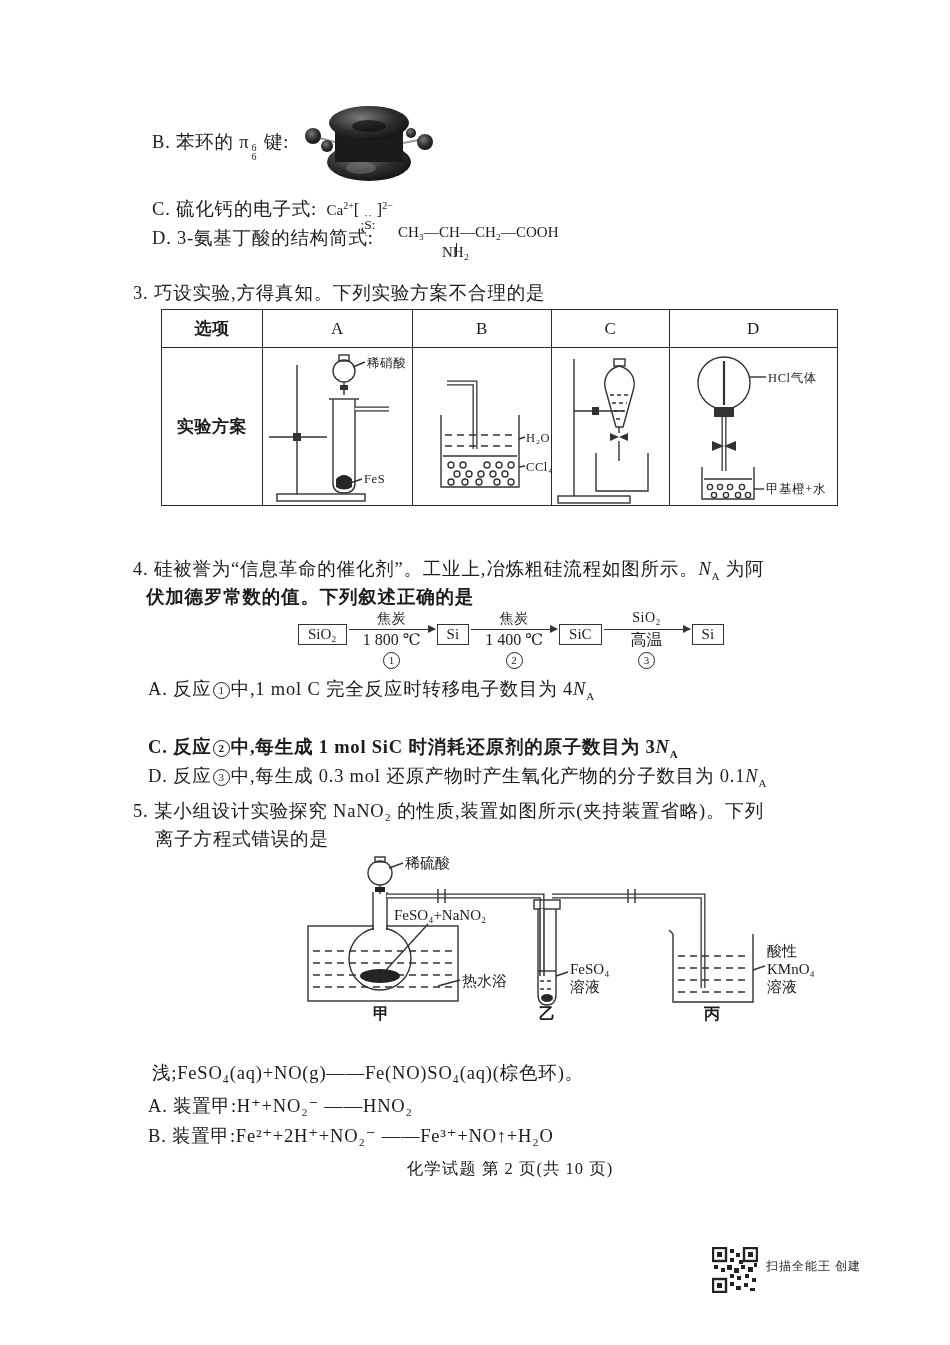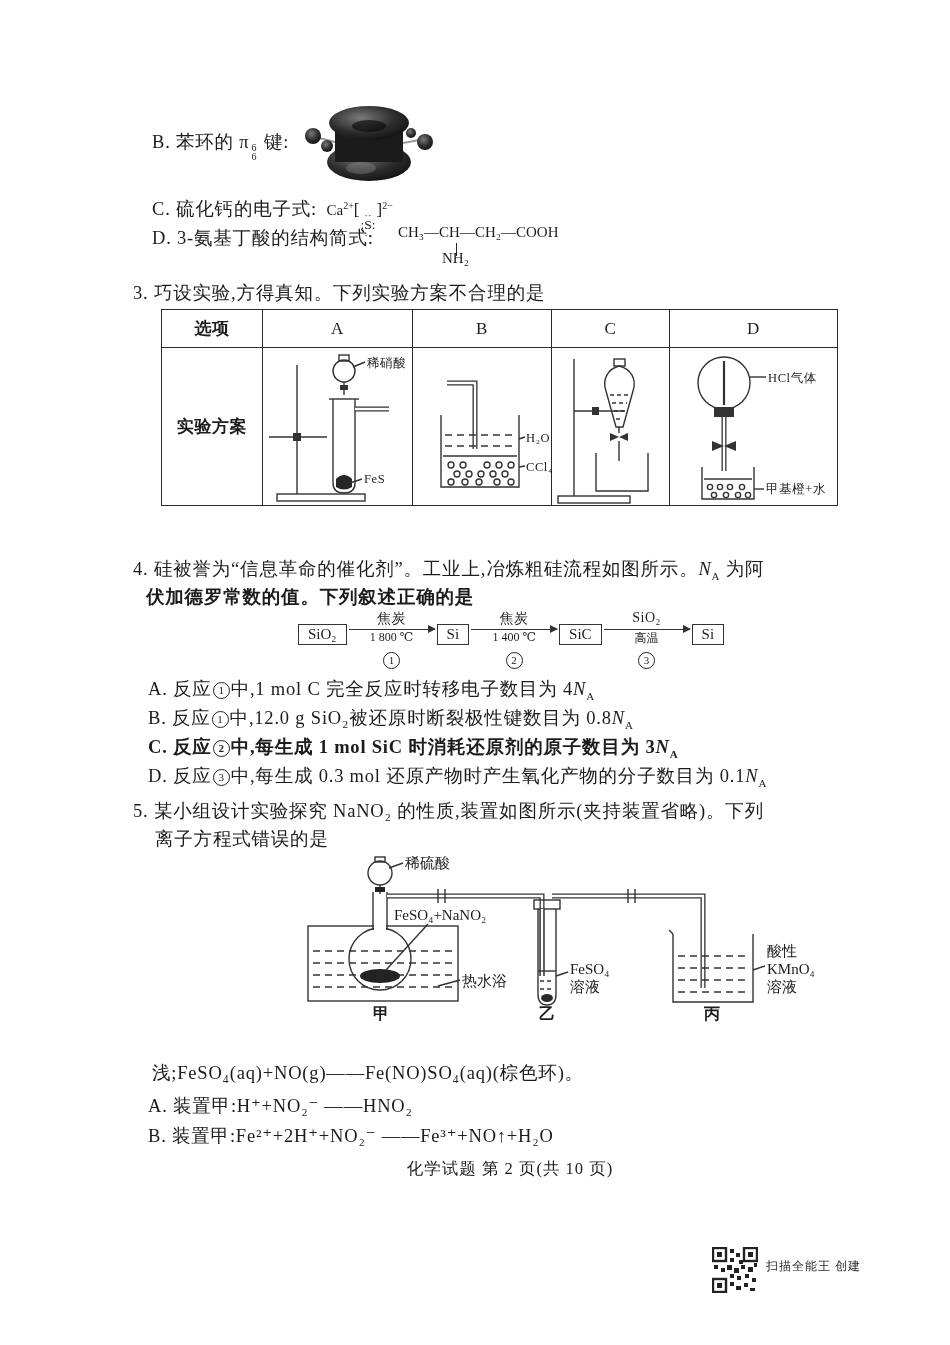--- a/index.html
+++ b/index.html
@@ -40,21 +40,21 @@
   svg text.s15{font-size:15px;}
   svg text.s16{font-size:16px;font-weight:bold;}
   
   .flow{position:absolute;display:flex;align-items:flex-start;}
   .fbox{border:1.5px solid #333;padding:1px 9px;font-size:15px;margin-top:14px;letter-spacing:0;}
   .farrow{display:flex;flex-direction:column;align-items:center;width:86px;margin:0 2px;}
   .fa-top{font-size:14px;height:19px;letter-spacing:0.5px;}
   .fa-line{position:relative;width:100%;border-top:1.7px solid #333;height:0;}
   .fa-head{position:absolute;right:-1px;top:-5px;width:0;height:0;
            border-left:8px solid #333;border-top:4.5px solid transparent;border-bottom:4.5px solid transparent;}
-  .fa-bottom{font-size:12px;height:19px;letter-spacing:0;}
+  .fa-bottom{font-size:16px;height:19px;letter-spacing:0;}
   .fa-num{margin-top:2px;}
   .footer{position:absolute;left:110px;width:800px;text-align:center;font-size:16.5px;letter-spacing:1px;}
   .scan-credit{position:absolute;font-size:12px;letter-spacing:1px;color:#2a2a2a;}
 </style>
 </head>
 <body>
 
 <div class="page">
 
   <div class="t" style="left:152px;top:130px;">B. 苯环的 π<span class="stack">
@@ -91,21 +91,21 @@
           <span class="lmid"><span>:</span><span>S</span><span>:</span></span>
           <span class="ldots">··</span>
         </span><span class="lbrack">]</span><sup>2−</sup>
     </span>
   </div>
 
   <div class="t" style="left:152px;top:226px;">D. 3-氨基丁酸的结构简式:</div>
   <div class="struct" style="left:398px;top:224px;">
     <span>CH₃—CH—CH₂—COOH</span>
     <span class="bond" style="left:58px;top:19px;"></span>
-    <span class="nh2" style="left:44px;top:26px;">NH₂</span>
+    <span class="nh2" style="left:44px;top:20px;">NH₂</span>
   </div>
 
   <div class="t" style="left:133px;top:281px;">3. 巧设实验,方得真知。下列实验方案不合理的是</div>
 
   <table class="q3" style="left:161px;top:309px;width:676px;">
     <colgroup>
         <col style="width:101px">
         <col style="width:150px">
         <col style="width:139px">
         <col style="width:118px">
@@ -241,21 +241,20 @@
       <span class="fa-line">
           <span class="fa-head"></span>
         </span>
       <span class="fa-bottom">高温</span>
       <span class="fa-num"><span class="circ">3</span></span>
     </span>
     <span class="fbox">Si</span>
   </div>
 
   <div class="t" style="left:148px;top:677px;">A. 反应<span class="circ">1</span>中,1 mol C 完全反应时转移电子数目为 4<i>N</i><sub>A</sub></div>
-  <div class="t" style="left:148px;top:706px;">B. 反应<span class="circ">1</span>中,12.0 g SiO₂被还原时断裂极性键数目为 0.8<i>N</i><sub>A</sub></div>
   <div class="t" style="left:148px;top:735px;font-weight:bold;">C. 反应<span class="circ">2</span>中,每生成 1 mol SiC 时消耗还原剂的原子数目为 3<i>N</i><sub>A</sub></div>
   <div class="t" style="left:148px;top:764px;">D. 反应<span class="circ">3</span>中,每生成 0.3 mol 还原产物时产生氧化产物的分子数目为 0.1<i>N</i><sub>A</sub></div>
 
   <div class="t" style="left:133px;top:799px;">5. 某小组设计实验探究 NaNO₂ 的性质,装置如图所示(夹持装置省略)。下列</div>
   <div class="t" style="left:155px;top:827px;">离子方程式错误的是</div>
 
   <svg style="position:absolute;left:288px;top:856px;" width="580" height="166" viewBox="0 0 580 166">
 
     <rect x="20" y="70" width="150" height="75" class="ln"></rect>
     <path class="ln dash" d="M25,95 H165 M25,107 H165 M25,119 H165 M25,131 H165"></path>

